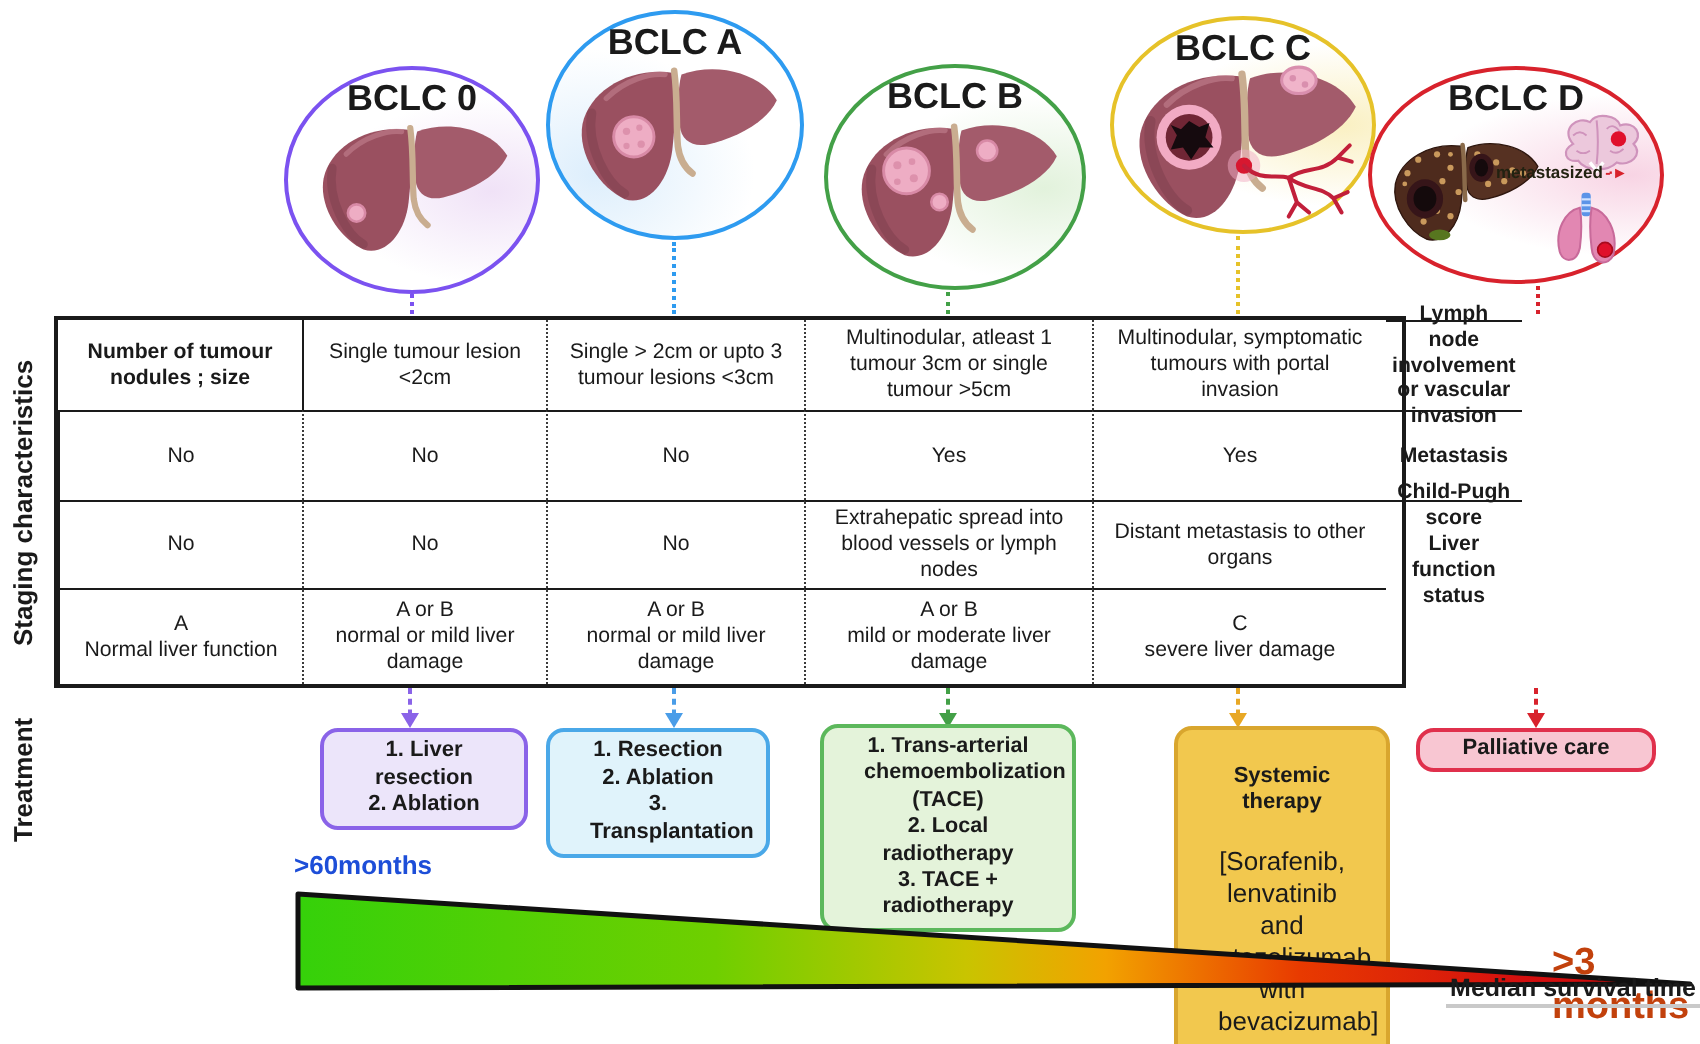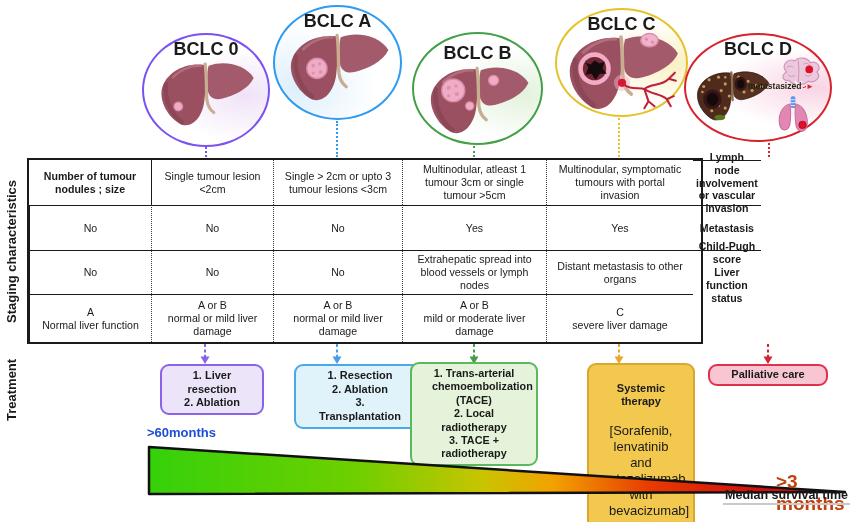--- a/index.html
+++ b/index.html
@@ -9,21 +9,21 @@
   
   .oval{position:absolute;border-radius:50%;box-sizing:border-box;
     display:flex;flex-direction:column;align-items:center;background:#fff;}
   .stage-label{font-weight:bold;font-size:18px;line-height:1;margin-top:5px;z-index:2;white-space:nowrap;}
   .oval svg{display:block;}
   .oval-0{left:142px;top:33px;width:128px;height:114px;border:2.5px solid #7b52f0;
     background:radial-gradient(ellipse at 82% 55%, #f0e2f7 0%, #fff 55%);}
   .oval-1{left:273px;top:5px;width:129px;height:115px;border:2.5px solid #2e9bf0;
     background:radial-gradient(ellipse at 18% 72%, #ddeefc 0%, #fff 55%);}
   .oval-2{left:412px;top:32px;width:131px;height:113px;border:2.5px solid #43a047;
-    background:radial-gradient(ellipse at 85% 55%, #e2f2dc 0%, #fff 55%);justify-content:center;}
+    background:radial-gradient(ellipse at 85% 55%, #e2f2dc 0%, #fff 55%);}
   .oval-3{left:555px;top:8px;width:133px;height:109px;border:2.5px solid #e6c229;
     background:radial-gradient(ellipse at 88% 50%, #faf0c2 0%, #fff 55%);}
   .oval-4{left:684px;top:33px;width:148px;height:109px;border:2.5px solid #d8222c;
     background:radial-gradient(ellipse at 90% 50%, #f8d4e4 0%, #fff 55%);}
   .liver-0{width:104px;margin-top:0;}
   .liver-1{width:110px;margin-top:-1px;}
   .liver-2{width:110px;margin-top:0;}
   .liver-3{width:122px;margin-top:-3px;}
   .liver-d{width:142px;margin-top:-2px;}
   .met-label{position:absolute;left:62px;top:46px;font-size:8.5px;font-weight:bold;color:#221;z-index:3;}
@@ -59,21 +59,21 @@
 
   
   .t-arrow{position:absolute;width:12px;height:21px;top:344px;}
   .ta-0{left:199px;} .ta-1{left:331px;} .ta-2{left:468px;} .ta-3{left:613px;} .ta-4{left:762px;}
 
   
   .tbox{position:absolute;box-sizing:border-box;border-radius:9px;border:2px solid;
     font-weight:bold;font-size:11px;line-height:1.24;text-align:center;
     padding:3px 20px;white-space:pre-line;}
   .tbox-0{left:160px;top:364px;width:104px;border-color:#8a63e8;background:#ece5fa;}
-  .tbox-1{left:294px;top:364px;width:132px;border-color:#4aa8e8;background:#e0f3fb;}
+  .tbox-1{left:273px;top:364px;width:112px;border-color:#4aa8e8;background:#e0f3fb;}
   .tbox-2{left:410px;top:362px;width:128px;border-color:#5cb85c;background:#e4f3da;font-size:10.8px;}
   .tbox-3{left:551px;top:363px;width:108px;border-color:#d9a62e;background:#f2c84e;margin-left:36px;}
   .tbox-3 .sub{font-weight:normal;font-size:13px;}
   .tbox-4{left:708px;top:364px;width:120px;border-color:#e0304c;background:#f8c6d2;padding:2px 4px;}
 
   
   .wedge{position:absolute;left:145px;top:440px;}
   .surv-left{position:absolute;left:147px;top:425px;font-size:13px;font-weight:bold;color:#1d4ed8;}
   .surv-right{position:absolute;left:776px;top:471px;font-size:19px;font-weight:bold;color:#c2410c;}
   .surv-axis{position:absolute;left:145px;top:485px;width:705px;text-align:right;}

